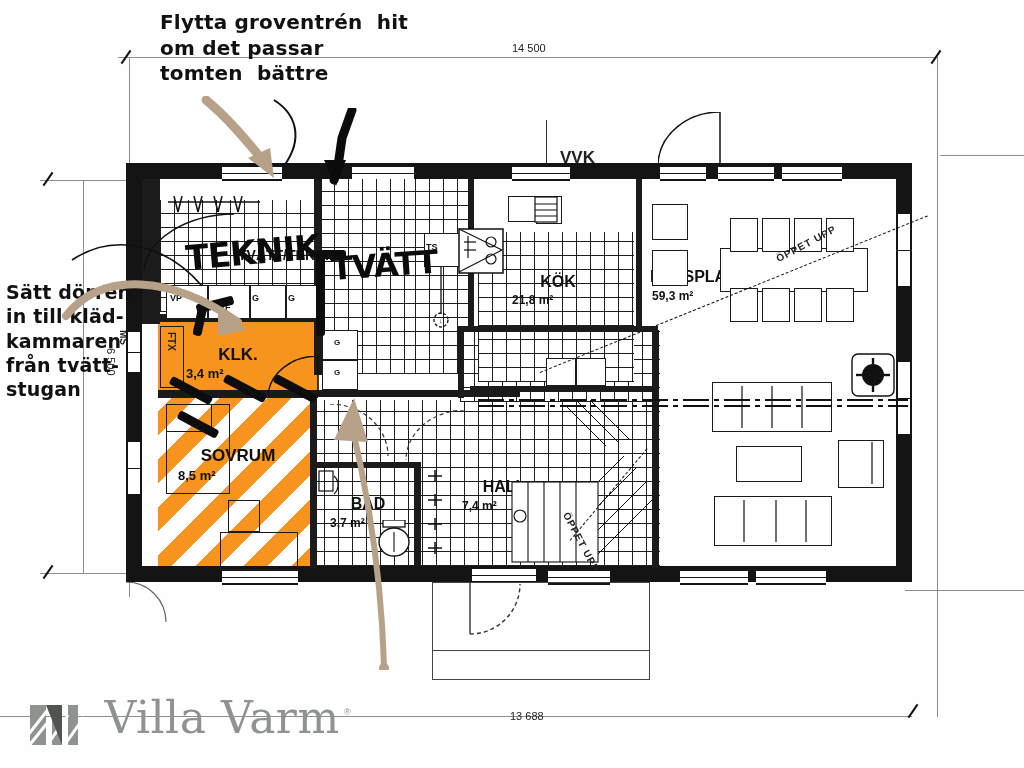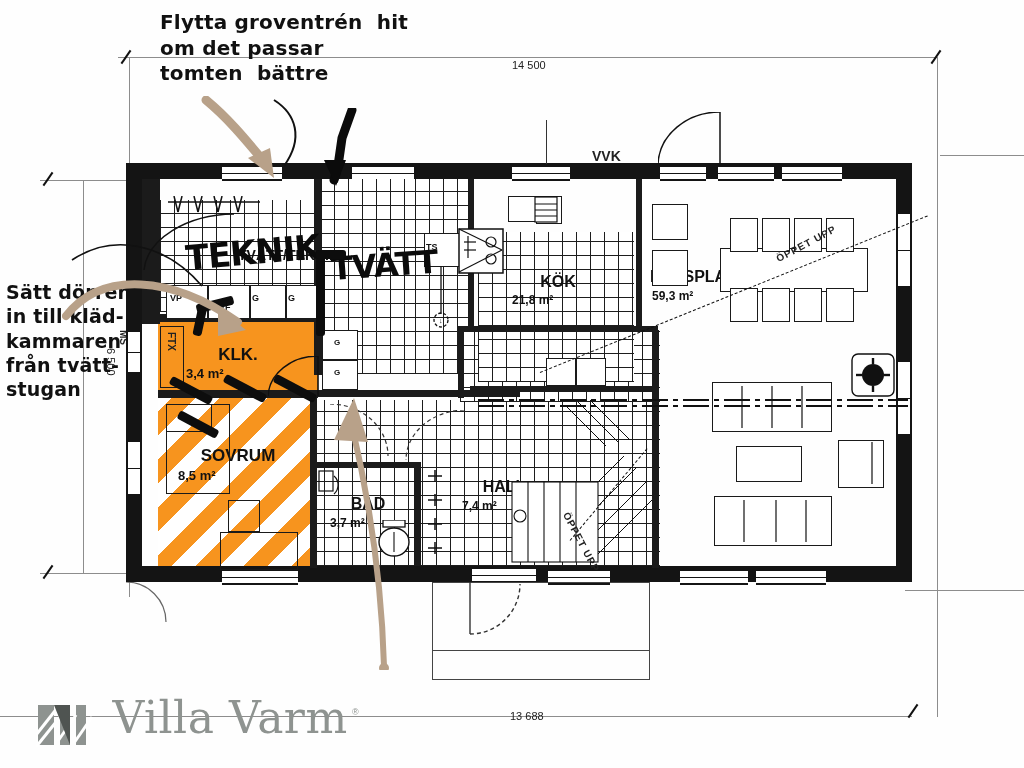--- a/index.html
+++ b/index.html
@@ -103,21 +103,21 @@
   .vtext{writing-mode:vertical-rl;text-orientation:mixed;}
 </style>
 </head>
 <body>
 
 <div id="stage">
 
   <div class="dimline abs" style="left:118px;top:57px;width:820px;"></div>
   <div class="tick abs" style="left:118px;top:56px;"></div>
   <div class="tick abs" style="left:928px;top:56px;"></div>
-  <div class="dim-text abs" style="left:512px;top:59px;">14 500</div>
+  <div class="dim-text abs" style="left:512px;top:42px;">14 500</div>
   <div class="dimvert abs" style="left:129px;top:57px;height:540px;"></div>
   <div class="dimvert abs" style="left:937px;top:57px;height:660px;"></div>
 
   <div class="dimline abs" style="left:160px;top:716px;width:752px;"></div>
   <div class="tick abs" style="left:905px;top:710px;"></div>
   <div class="dim-text abs" style="left:510px;top:710px;">13 688</div>
 
   <div class="dimline abs" style="left:40px;top:180px;width:110px;"></div>
   <div class="dimline abs" style="left:40px;top:573px;width:115px;"></div>
   <div class="dimvert abs" style="left:83px;top:180px;height:393px;"></div>
@@ -315,21 +315,21 @@
   <svg class="abs" style="left:534px;top:196px;" width="26" height="28">
     <rect x="1" y="1" width="22" height="25" fill="#fff" stroke="#111" stroke-width="1.2"></rect>
     <line x1="1" y1="8" x2="23" y2="8" stroke="#111" stroke-width="1"></line>
     <line x1="1" y1="14" x2="23" y2="14" stroke="#111" stroke-width="1"></line>
     <line x1="1" y1="20" x2="23" y2="20" stroke="#111" stroke-width="1"></line>
   </svg>
 
   <div class="furn" style="left:546px;top:358px;width:28px;height:26px;"></div>
   <div class="furn" style="left:576px;top:358px;width:28px;height:26px;"></div>
 
-  <div class="tiny abs" style="left:560px;top:148px;font-size:14px;margin-left:32px;">VVK</div>
+  <div class="tiny abs" style="left:560px;top:148px;font-size:17px;">VVK</div>
   <div class="dimvert abs" style="left:546px;top:120px;height:44px;background:#333;"></div>
 
   <div class="plan-label abs" style="left:650px;top:268px;font-size:16px;text-align:left;width:270px;">MATSPLATS VARDAGSRUM</div>
   <div class="plan-area abs" style="left:652px;top:289px;font-size:12px;text-align:left;width:120px;">59,3 m²</div>
 
   <div class="furn" style="left:720px;top:248px;width:146px;height:42px;"></div>
   <div class="furn" style="left:730px;top:218px;width:26px;height:32px;"></div>
   <div class="furn" style="left:762px;top:218px;width:26px;height:32px;"></div>
   <div class="furn" style="left:794px;top:218px;width:26px;height:32px;"></div>
   <div class="furn" style="left:826px;top:218px;width:26px;height:32px;"></div>
@@ -450,21 +450,21 @@
     <path d="M78 60 L98 18 L112 62 Z" fill="#B8A189"></path>
     <circle cx="128" cy="288" r="5" fill="#B8A189"></circle>
   </svg>
 
   <div class="strike" style="left:168px;top:386px;width:46px;height:9px;transform:rotate(28deg);"></div>
   <div class="strike" style="left:222px;top:384px;width:46px;height:9px;transform:rotate(28deg);"></div>
   <div class="strike" style="left:272px;top:384px;width:46px;height:9px;transform:rotate(28deg);"></div>
   <div class="strike" style="left:176px;top:420px;width:44px;height:9px;transform:rotate(28deg);"></div>
 
 
-  <div class="abs" style="left:36px;top:692px;">
+  <div class="abs" style="left:28px;top:692px;">
     <svg class="logo-mark" style="left:0;top:6px;position:relative;display:inline-block;vertical-align:middle;" width="66" height="46">
       <g fill="#8e9390">
         <path d="M2 44 L2 4 L18 4 L18 44 Z"></path>
         <path d="M24 44 L24 4 L34 4 L34 44 Z"></path>
         <path d="M40 44 L40 4 L50 4 L50 44 Z"></path>
       </g>
       <g stroke="#ffffff" stroke-width="3">
         <line x1="0" y1="34" x2="22" y2="6"></line>
         <line x1="0" y1="46" x2="24" y2="16"></line>
         <line x1="22" y1="40" x2="40" y2="14"></line>

